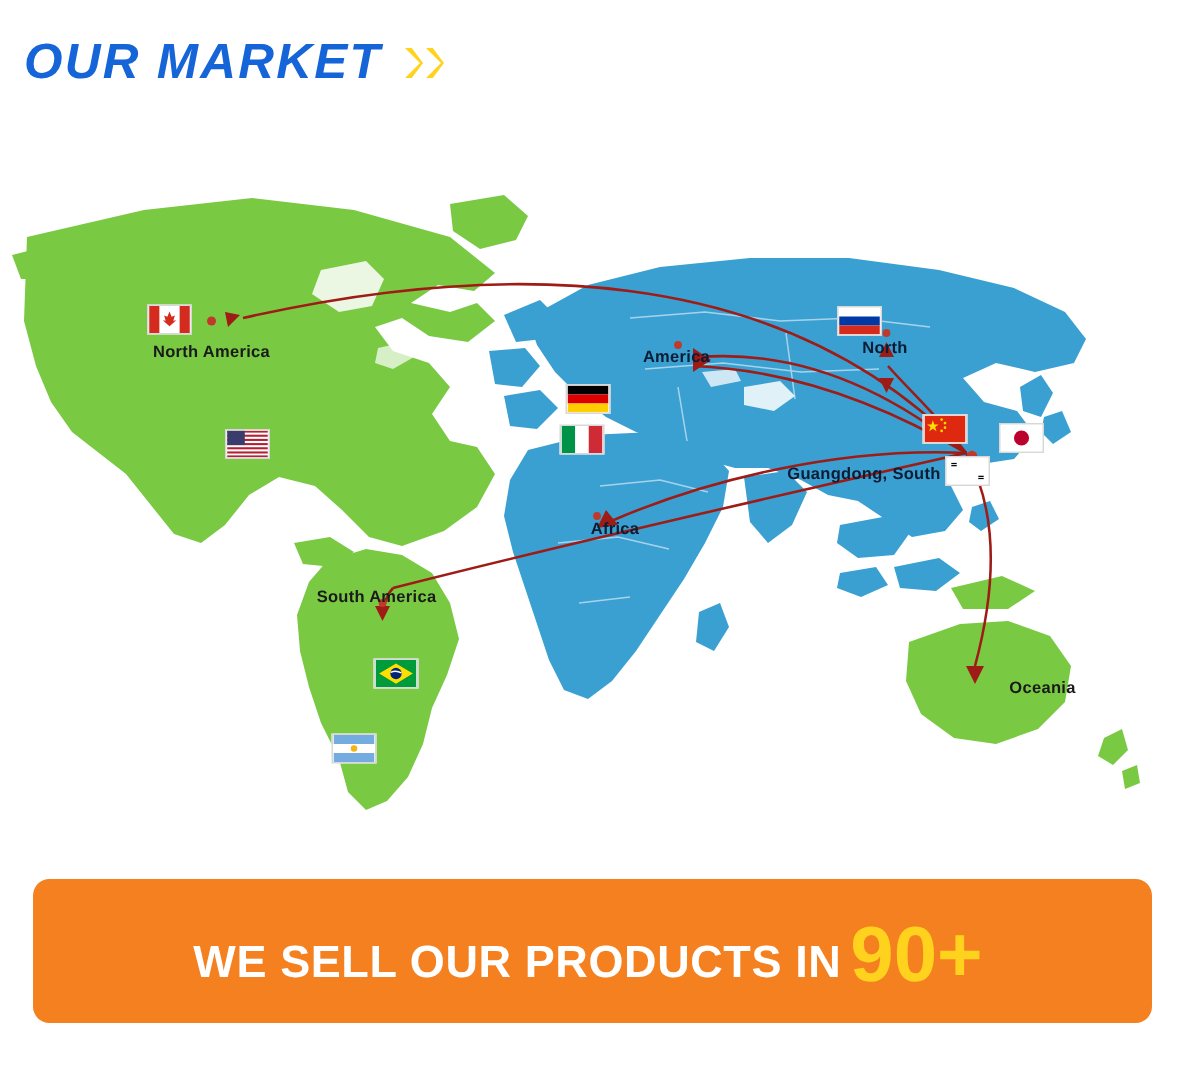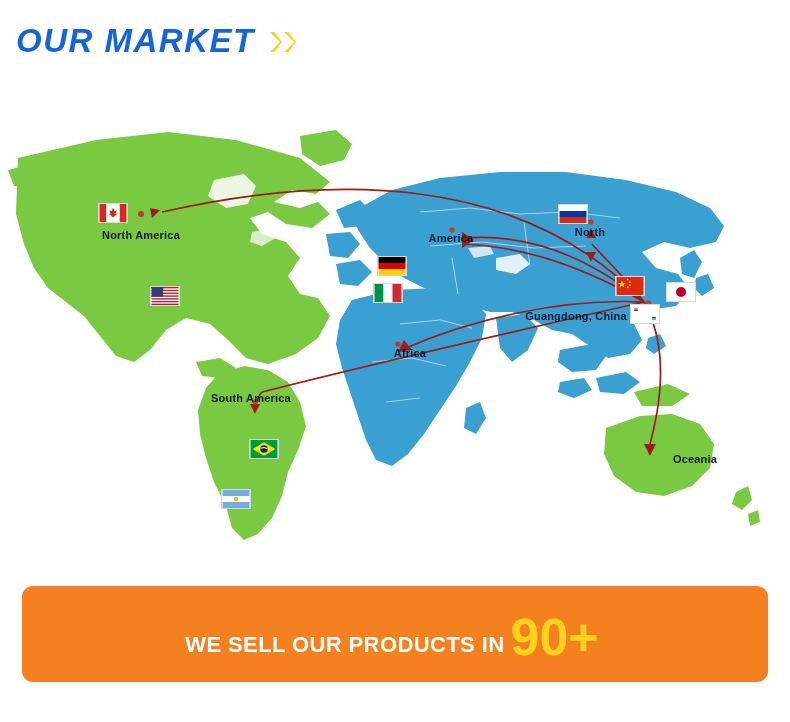--- a/index.html
+++ b/index.html
@@ -111,21 +111,21 @@
     align-items: center;
     justify-content: center;
   }
   .banner-line {
     display: flex;
     align-items: baseline;
     gap: 0px;
     white-space: nowrap;
   }
   .banner-text {
-    font-size: 22px;
+    font-size: 30px;
     font-weight: bold;
     color: #ffffff;
     letter-spacing: 0.4px;
   }
   .banner-count {
     font-size: 52px;
     font-weight: bold;
     color: #ffd21e;
     letter-spacing: 0px;
     padding: 0 6px;
@@ -271,21 +271,21 @@
       <circle cx="452" cy="168" r="2.6"></circle>
       <circle cx="591" cy="160" r="2.6"></circle>
       <circle cx="398" cy="282" r="2.6"></circle>
       <circle cx="255" cy="340" r="2.6"></circle>
       <circle cx="141" cy="152" r="3"></circle>
       <circle cx="648" cy="252" r="2.6"></circle>
     </g>
   </svg>
 
   <span class="hub-dot" style="left:648px; top:242px;"></span>
-  <span class="region-label on-blue" style="left:576px; top:254px;">Guangdong, China</span>
+  <span class="region-label on-blue" style="left:576px; top:254px;">Guangdong, South</span>
 
   <span class="region-label" style="left:141px; top:173px;">North America</span>
   <span class="region-label on-blue" style="left:451px; top:176px;">America</span>
   <span class="region-label on-blue" style="left:590px; top:170px;">North</span>
   <span class="region-label on-blue" style="left:410px; top:291px;">Africa</span>
   <span class="region-label" style="left:251px; top:336px;">South America</span>
   <span class="region-label" style="left:648px; top:397px;margin-left:47px;">Oceania</span>
 
   <span class="flag" style="left:113px; top:151px;">
     <svg viewBox="0 0 30 20">

